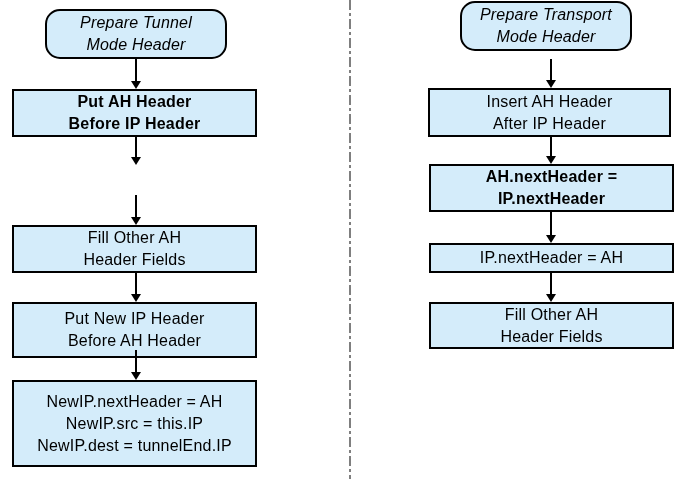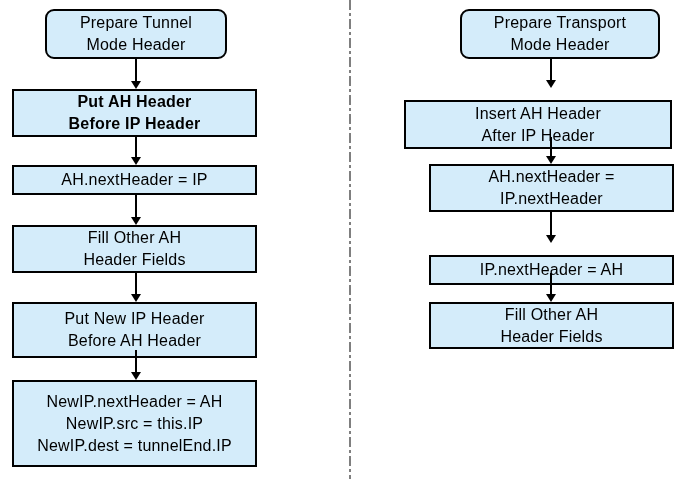--- a/index.html
+++ b/index.html
@@ -19,21 +19,21 @@
     border: 2px solid #000000;
     display: flex;
     align-items: center;
     justify-content: center;
     text-align: center;
     color: #000000;
     font-size: 16px;
     line-height: 22px;
     letter-spacing: 0.2px;
   }
-  .node.rounded { border-radius: 9px; }
+  .node.rounded { border-radius: 15px; font-style: italic; }
   .node .label { white-space: pre-line; }
 
   .arrow { position: absolute; width: 12px; }
   .arrow::before {
     content: "";
     position: absolute;
     left: 5px; top: 0; bottom: 7px;
     width: 2px;
     background: #000000;
   }
@@ -70,23 +70,20 @@
 Mode Header</span>
   </div>
   <div class="arrow" style="left:130px; top:59px; height:30px;"></div>
 
   <div class="node" style="left:12px; top:89px; width:245px; height:48px;font-weight:bold;">
     <span class="label">Put AH Header
 Before IP Header</span>
   </div>
   <div class="arrow" style="left:130px; top:137px; height:28px;"></div>
 
-  <div class="node" style="left:12px; top:165px; width:245px; height:30px;">
-    <span class="label">AH.nextHeader = IP</span>
-  </div>
   <div class="arrow" style="left:130px; top:195px; height:30px;"></div>
 
   <div class="node" style="left:12px; top:225px; width:245px; height:48px;">
     <span class="label">Fill Other AH
 Header Fields</span>
   </div>
   <div class="arrow" style="left:130px; top:273px; height:29px;"></div>
 
   <div class="node" style="left:12px; top:302px; width:245px; height:56px;">
     <span class="label">Put New IP Header
@@ -95,39 +92,39 @@
   <div class="arrow" style="left:130px; top:350px; height:30px;"></div>
 
   <div class="node" style="left:12px; top:380px; width:245px; height:87px;align-items:center;">
     <span class="label">NewIP.nextHeader = AH
 NewIP.src = this.IP
 NewIP.dest = tunnelEnd.IP</span>
   </div>
 
   <div class="divider"></div>
 
-  <div class="node rounded" style="left:460px; top:9px; width:200px; height:50px;">
+  <div class="node rounded" style="left:460px; top:1px; width:172px; height:50px;">
     <span class="label">Prepare Transport
 Mode Header</span>
   </div>
   <div class="arrow" style="left:545px; top:59px; height:29px;"></div>
 
-  <div class="node" style="left:404px; top:88px; width:268px; height:49px;margin-top:12px;">
+  <div class="node" style="left:428px; top:88px; width:243px; height:49px;">
     <span class="label">Insert AH Header
 After IP Header</span>
   </div>
   <div class="arrow" style="left:545px; top:137px; height:27px;"></div>
 
-  <div class="node" style="left:429px; top:164px; width:245px; height:48px;">
+  <div class="node" style="left:429px; top:164px; width:245px; height:48px;font-weight:bold;">
     <span class="label">AH.nextHeader =
 IP.nextHeader</span>
   </div>
   <div class="arrow" style="left:545px; top:212px; height:31px;"></div>
 
-  <div class="node" style="left:429px; top:255px; width:245px; height:30px;text-align:right;">
+  <div class="node" style="left:429px; top:243px; width:245px; height:30px;text-align:right;">
     <span class="label">IP.nextHeader = AH</span>
   </div>
   <div class="arrow" style="left:545px; top:273px; height:29px;"></div>
 
   <div class="node" style="left:429px; top:302px; width:245px; height:47px;">
     <span class="label">Fill Other AH
 Header Fields</span>
   </div>
 
 </div>

